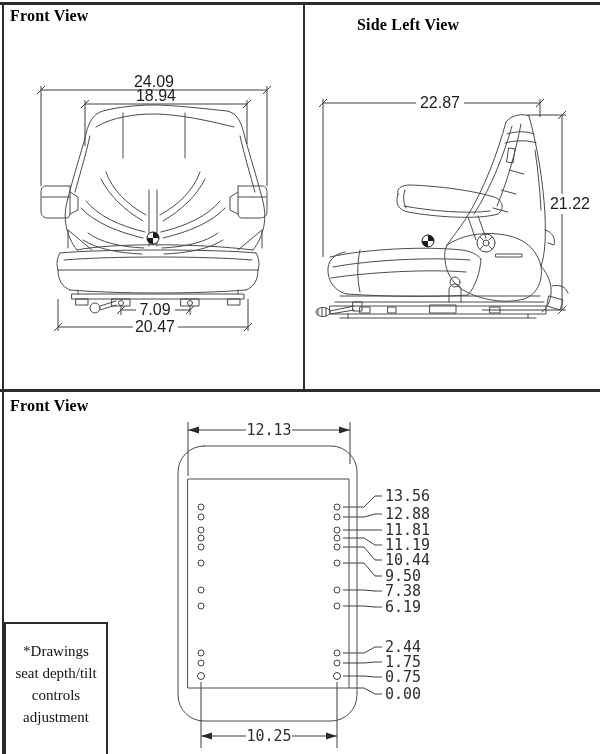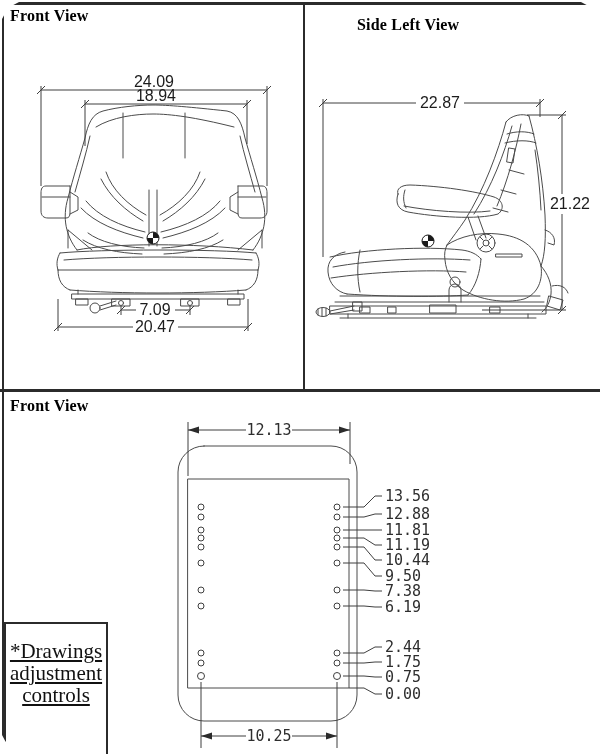--- a/index.html
+++ b/index.html
@@ -1,24 +1,24 @@
 <!DOCTYPE html>
 <html><head>
 <meta charset="utf-8">
 <style>
   html,body{margin:0;padding:0;background:#fff;}
   .screen{position:relative;width:600px;height:754px;background:#fff;overflow:hidden;
-          font-family:"Liberation Serif",serif;color:#111;border-radius:30px;}
+          font-family:"Liberation Serif",serif;color:#111;}
   .frame{position:absolute;background:#2b2b2b;}
   .panel-title{position:absolute;font-family:"Liberation Serif",serif;font-weight:700;
                font-size:16px;color:#000;letter-spacing:.2px;}
   .note-box{position:absolute;left:4px;top:622px;width:104px;height:150px;
             border:2px solid #2b2b2b;background:#fff;text-align:center;
             padding-top:16px;box-sizing:border-box;}
-  .note-box div{font-family:"Liberation Serif",serif;font-size:21px;line-height:22px;color:#111;text-decoration:underline;}
+  .note-box div{font-family:"Liberation Serif",serif;font-size:15px;line-height:22px;color:#111;}
   svg{position:absolute;left:0;top:0;}
   .art path,.art line,.art rect,.art circle,.art ellipse,.art polyline{
       fill:none;stroke:#4b4b4b;stroke-width:1;stroke-linecap:round;stroke-linejoin:round;}
   .dimline path,.dimline line,.dimline polyline{fill:none;stroke:#3f3f3f;stroke-width:1;}
   .tick{stroke:#2b2b2b;stroke-width:1.6;}
   .arrow{fill:#2b2b2b;stroke:none;}
   .dim{font-family:"Liberation Sans",sans-serif;font-size:16px;fill:#1c1c1c;}
   .cad{font-family:"DejaVu Sans Mono",monospace;font-size:15px;fill:#2e2e2e;}
   .fillq{fill:#1a1a1a;stroke:none;}
   .holes circle{fill:#fff;stroke:#3f3f3f;stroke-width:1;}
@@ -32,22 +32,23 @@
   <div class="frame" style="left:2px;top:2px;width:2px;height:752px;"></div>
   <div class="frame" style="left:303px;top:2px;width:2px;height:389px;"></div>
   <div class="frame" style="left:0;top:389px;width:600px;height:3px;"></div>
 
   <div class="panel-title" style="left:10px;top:7px;">Front View</div>
   <div class="panel-title" style="left:313px;top:16px;margin-left:44px;">Side Left View</div>
   <div class="panel-title" style="left:10px;top:397px;">Front View</div>
 
   <div class="note-box">
     <div>*Drawings</div>
+    <div>seat depth/tilt</div>
+    <div>controls</div>
     <div>adjustment</div>
-    <div>controls</div>
   </div>
 
   <svg width="600" height="754" viewBox="0 0 600 754">
 
     <g class="art">
 
       <path d="M77,250 C66,236 62,218 68,198 C73,178 80,156 85,138 C88,124 92,114 103,111 C118,107 138,105 153,105 C168,105 190,107 227,111 C238,113 242,124 245,138 C250,156 257,178 262,198 C268,218 264,236 253,250"></path>
       <path d="M77,250 C110,243 196,243 253,250"></path>
       <path d="M96,127 C112,117 136,114 153,114 C170,114 194,117 234,127"></path>
       <path d="M90,136 C86,154 80,174 75,192"></path>

